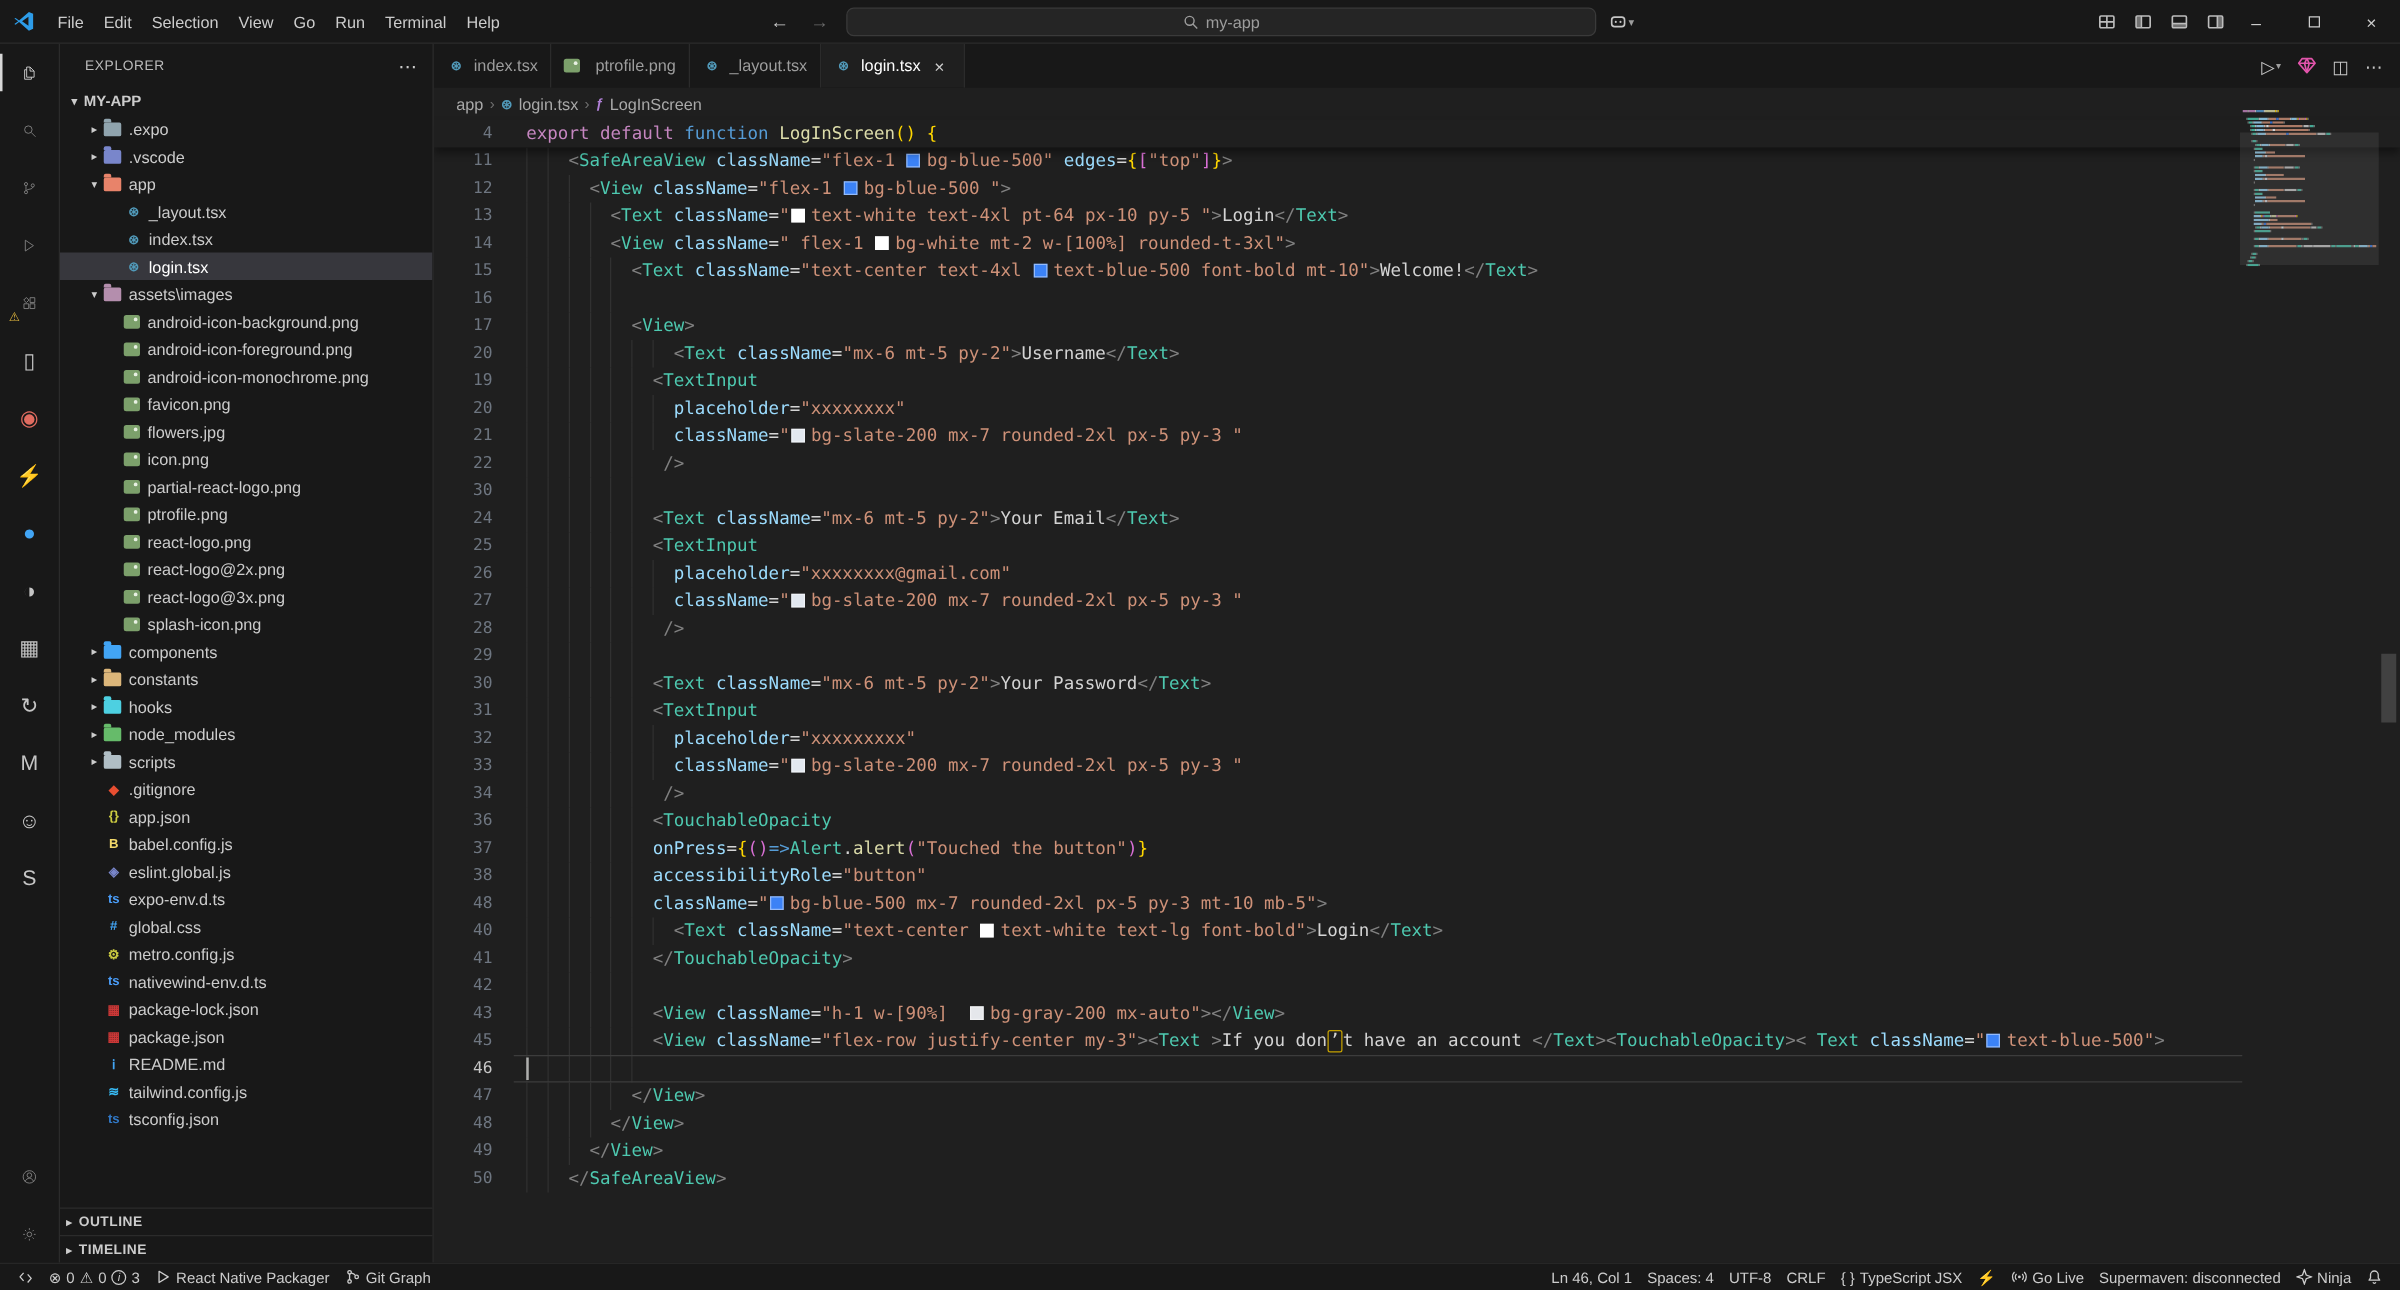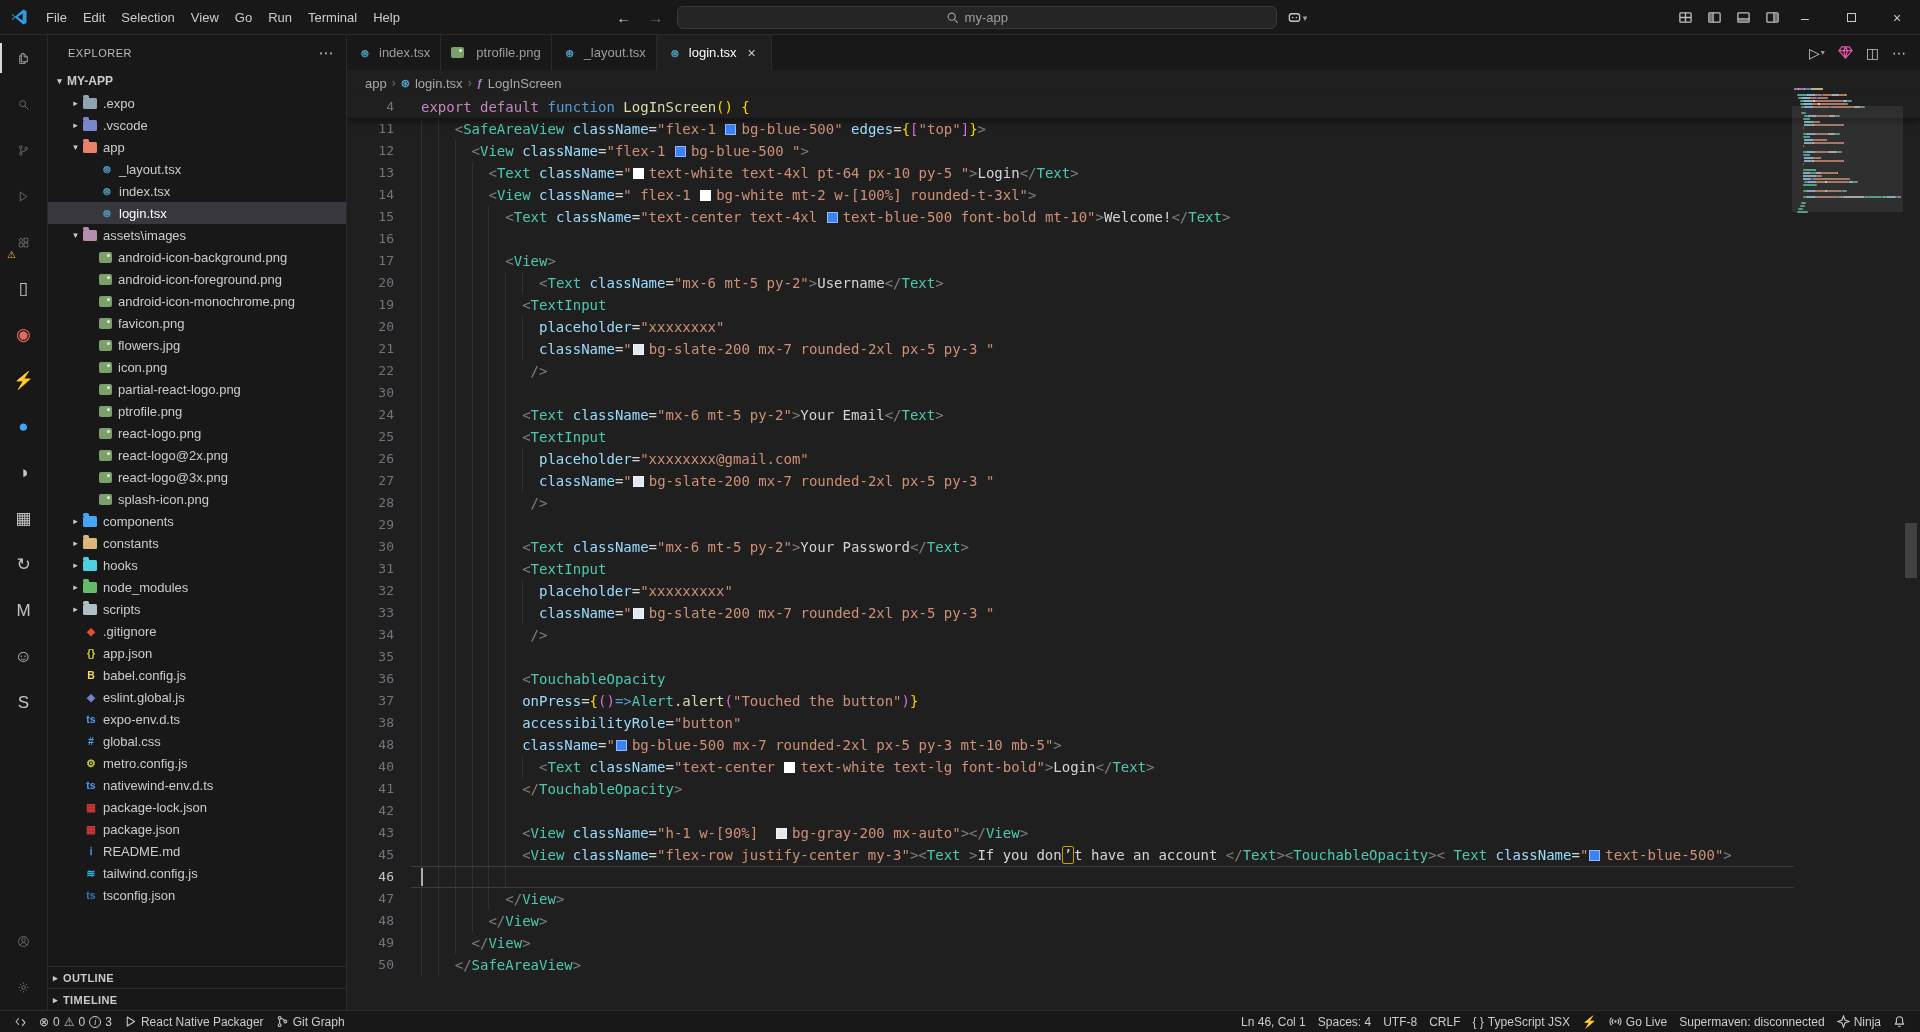--- a/index.html
+++ b/index.html
@@ -646,24 +646,20 @@
       </div>
       <div class="line">
         <span class="ln">33</span>
         <span class="lcontent"><span class="guide" style="left: 0ch;"></span><span class="guide" style="left: 2ch;"></span><span class="guide" style="left: 4ch;"></span><span class="guide" style="left: 6ch;"></span><span class="guide" style="left: 8ch;"></span><span class="guide" style="left: 10ch;"></span><span class="guide" style="left: 12ch;"></span><span style="color: rgb(212, 212, 212);">              </span><span style="color: rgb(156, 220, 254);">className</span><span style="color: rgb(212, 212, 212);">=</span><span style="color: rgb(206, 145, 120);">"</span><span class="sqr" style="background: rgb(226, 232, 240);"></span><span style="color: rgb(206, 145, 120);">bg-slate-200 mx-7 rounded-2xl px-5 py-3 "</span></span>
       </div>
       <div class="line">
         <span class="ln">34</span>
         <span class="lcontent"><span class="guide" style="left: 0ch;"></span><span class="guide" style="left: 2ch;"></span><span class="guide" style="left: 4ch;"></span><span class="guide" style="left: 6ch;"></span><span class="guide" style="left: 8ch;"></span><span class="guide" style="left: 10ch;"></span><span style="color: rgb(212, 212, 212);">             </span><span style="color: rgb(128, 128, 128);">/&gt;</span></span>
       </div>
       <div class="line">
-        <span class="ln">35</span>
-        <span class="lcontent"><span class="guide" style="left: 0ch;"></span><span class="guide" style="left: 2ch;"></span><span class="guide" style="left: 4ch;"></span><span class="guide" style="left: 6ch;"></span><span class="guide" style="left: 8ch;"></span><span class="guide" style="left: 10ch;"></span></span>
-      </div>
-      <div class="line">
         <span class="ln">36</span>
         <span class="lcontent"><span class="guide" style="left: 0ch;"></span><span class="guide" style="left: 2ch;"></span><span class="guide" style="left: 4ch;"></span><span class="guide" style="left: 6ch;"></span><span class="guide" style="left: 8ch;"></span><span class="guide" style="left: 10ch;"></span><span style="color: rgb(212, 212, 212);">            </span><span style="color: rgb(128, 128, 128);">&lt;</span><span style="color: rgb(78, 201, 176);">TouchableOpacity</span></span>
       </div>
       <div class="line">
         <span class="ln">37</span>
         <span class="lcontent"><span class="guide" style="left: 0ch;"></span><span class="guide" style="left: 2ch;"></span><span class="guide" style="left: 4ch;"></span><span class="guide" style="left: 6ch;"></span><span class="guide" style="left: 8ch;"></span><span class="guide" style="left: 10ch;"></span><span style="color: rgb(212, 212, 212);">            </span><span style="color: rgb(156, 220, 254);">onPress</span><span style="color: rgb(212, 212, 212);">=</span><span style="color: rgb(255, 215, 0);">{</span><span style="color: rgb(218, 112, 214);">()</span><span style="color: rgb(86, 156, 214);">=&gt;</span><span style="color: rgb(78, 201, 176);">Alert</span><span style="color: rgb(212, 212, 212);">.</span><span style="color: rgb(220, 220, 170);">alert</span><span style="color: rgb(218, 112, 214);">(</span><span style="color: rgb(206, 145, 120);">"Touched the button"</span><span style="color: rgb(218, 112, 214);">)</span><span style="color: rgb(255, 215, 0);">}</span></span>
       </div>
       <div class="line">
         <span class="ln">38</span>
         <span class="lcontent"><span class="guide" style="left: 0ch;"></span><span class="guide" style="left: 2ch;"></span><span class="guide" style="left: 4ch;"></span><span class="guide" style="left: 6ch;"></span><span class="guide" style="left: 8ch;"></span><span class="guide" style="left: 10ch;"></span><span style="color: rgb(212, 212, 212);">            </span><span style="color: rgb(156, 220, 254);">accessibilityRole</span><span style="color: rgb(212, 212, 212);">=</span><span style="color: rgb(206, 145, 120);">"button"</span></span>

